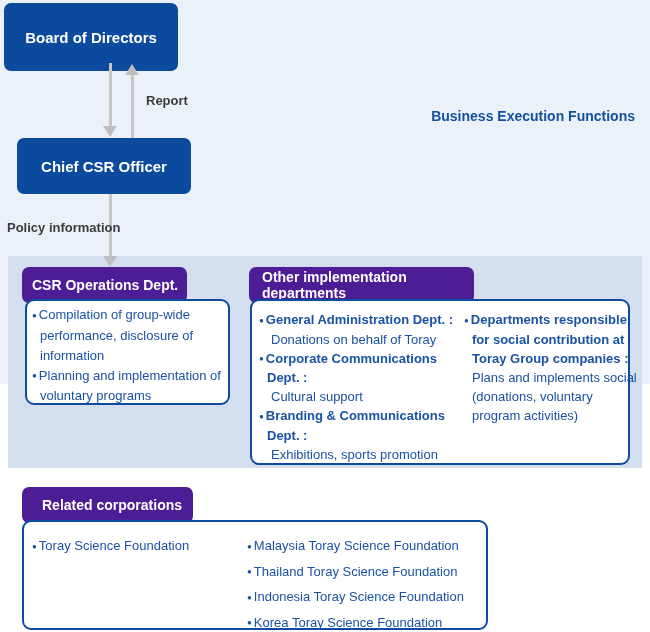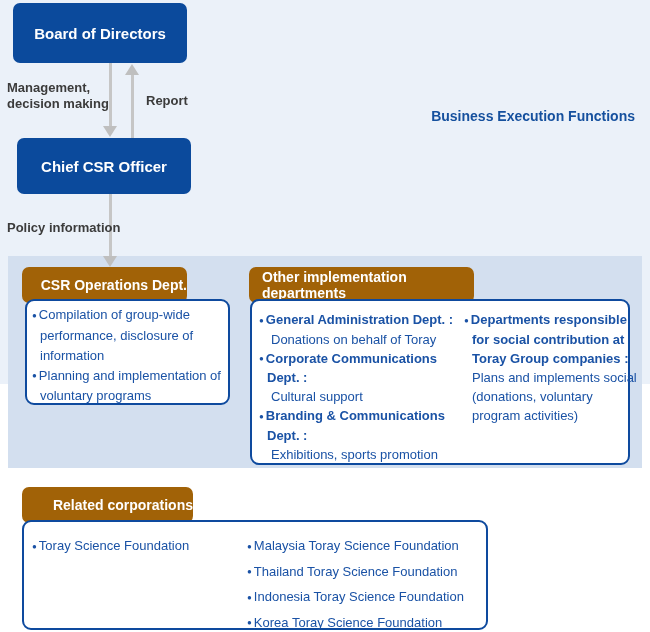--- a/index.html
+++ b/index.html
@@ -12,22 +12,22 @@
 
   .band  { background:#ebf1f9; }
   .panel { background:#d3dfef; }
 
   .bluebox {
     background:#0b4a9c; color:#fff; font-weight:700; font-size:15px;
     border-radius:7px; display:flex; align-items:center; justify-content:center;
     text-align:center;
   }
   .hdr {
-    background:#a16207; color:#fff; font-weight:700; font-size:14px;
-    border-radius:7px; display:flex; align-items:center;justify-content:flex-end;
+    background:#4c1d95; color:#fff; font-weight:700; font-size:14px;
+    border-radius:7px; display:flex; align-items:center;
   }
   .wbox {
     background:#fff; border:2px solid #0e4a9e; border-radius:9px;
     color:#1a52a5; font-size:13px;
   }
   .ln   { white-space:nowrap; }
   .b    { font-weight:700; }
   .ind  { padding-left:8px; }
   .ind2 { padding-left:12px; }
   .blt  { font-size:8px; vertical-align:1.5px; margin-right:2px; }
@@ -44,40 +44,36 @@
 </head>
 <body>
 
 <div id="stage">
 
   <div class="abs band" style="left:0;top:100;width:650px;height:384px"></div>
   <div class="abs panel" style="left:8px;top:256px;width:634px;height:212px"></div>
 
   <div class="abs band-title" style="right:15px;top:108px">Business Execution Functions</div>
 
-  <div class="abs bluebox" style="left:13px;top:3px;width:174px;height:60px">
+  <div class="abs bluebox" style="left:4px;top:3px;width:174px;height:68px">
     <span>Board of Directors</span>
   </div>
   <div class="abs bluebox" style="left:17px;top:138px;width:174px;height:56px">
     <span>Chief CSR Officer</span>
   </div>
 
   <div class="abs aline" style="left:109px;top:63px;height:64px"></div>
   <div class="abs ahead down" style="left:103px;top:126px"></div>
 
   <div class="abs aline" style="left:131px;top:74px;height:64px"></div>
   <div class="abs ahead up" style="left:125px;top:64px"></div>
 
   <div class="abs aline" style="left:109px;top:194px;height:63px"></div>
   <div class="abs ahead down" style="left:103px;top:256px"></div>
 
-  <div class="abs elabel" style="left:7px;top:80px">
-    <div>Management,</div>
-    <div>decision making</div>
-  </div>
   <div class="abs elabel" style="left:146px;top:93px">Report</div>
   <div class="abs elabel" style="left:7px;top:220px">Policy information</div>
 
   <div class="abs hdr" style="left:22px;top:267px;width:165px;height:36px;padding-left:10px">
     <span>CSR Operations Dept.</span>
   </div>
   <div class="abs wbox" style="left:25px;top:299px;width:205px;height:106px;padding:4px 4px 0 5px;line-height:20px">
     <div class="ln"><span class="blt">●</span><span>Compilation of group-wide</span></div>
     <div class="ln ind"><span>performance, disclosure of</span></div>
     <div class="ln ind"><span>information</span></div>

